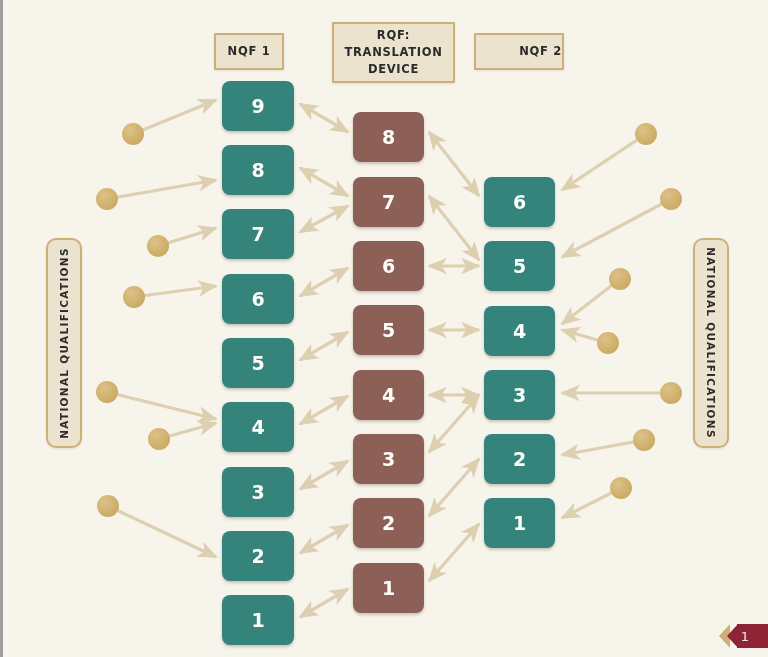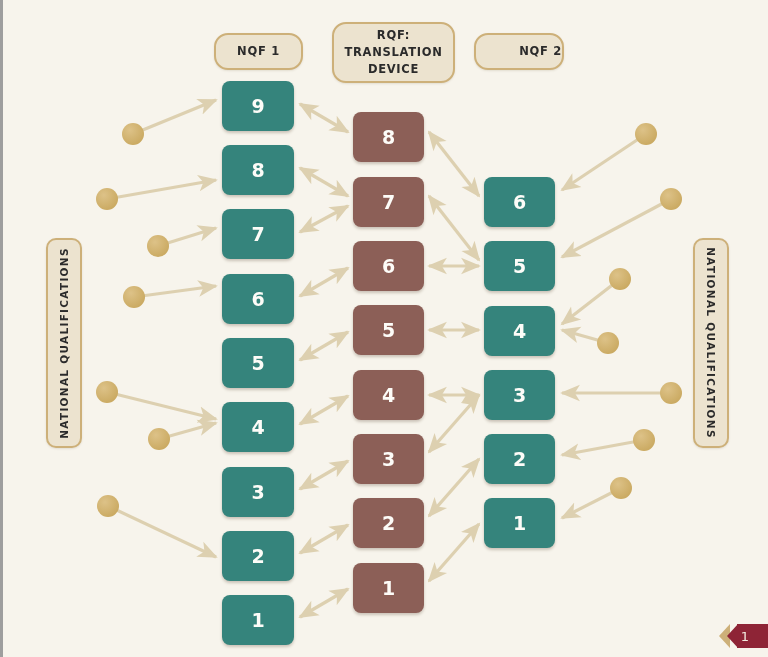--- a/index.html
+++ b/index.html
@@ -25,21 +25,21 @@
   svg#diagram {
     position: absolute;
     left: 0; top: 0;
     width: 768px;
     height: 657px;
   }
   .hdr-box {
     position: absolute;
     background: #ece3cf;
     border: 2px solid #cdb079;
-    border-radius: 14px;
+    border-radius: 1px;
     box-sizing: border-box;
     display: flex;
     align-items: center;
     justify-content: center;
     text-align: center;
     color: #2b2b2b;
     font-weight: bold;
     font-size: 11.5px;
     letter-spacing: 0.7px;
     line-height: 1.45;
@@ -177,21 +177,21 @@
         <circle cx="668" cy="199" r="11" fill="url(#dotGrad)"></circle>
         <circle cx="617" cy="279" r="11" fill="url(#dotGrad)"></circle>
         <circle cx="605" cy="343" r="11" fill="url(#dotGrad)"></circle>
         <circle cx="668" cy="393" r="11" fill="url(#dotGrad)"></circle>
         <circle cx="641" cy="440" r="11" fill="url(#dotGrad)"></circle>
         <circle cx="618" cy="488" r="11" fill="url(#dotGrad)"></circle>
       </g>
   </svg>
 
   <div id="headers-layer">
-      <div class="hdr-box" style="left: 211px; top: 33px; width: 89px; height: 37px;">
+      <div class="hdr-box" style="left: 211px; top: 33px; width: 70px; height: 37px;">
         <span>NQF 1</span>
       </div>
       <div class="hdr-box" style="left: 329px; top: 22px; width: 123px; height: 61px;">
         <span>RQF:<br>TRANSLATION<br>DEVICE</span>
       </div>
       <div class="hdr-box" style="left: 471px; top: 33px; width: 90px; height: 37px; justify-content: flex-end;">
         <span>NQF 2</span>
       </div>
     </div>
   <div id="boxes-layer">

